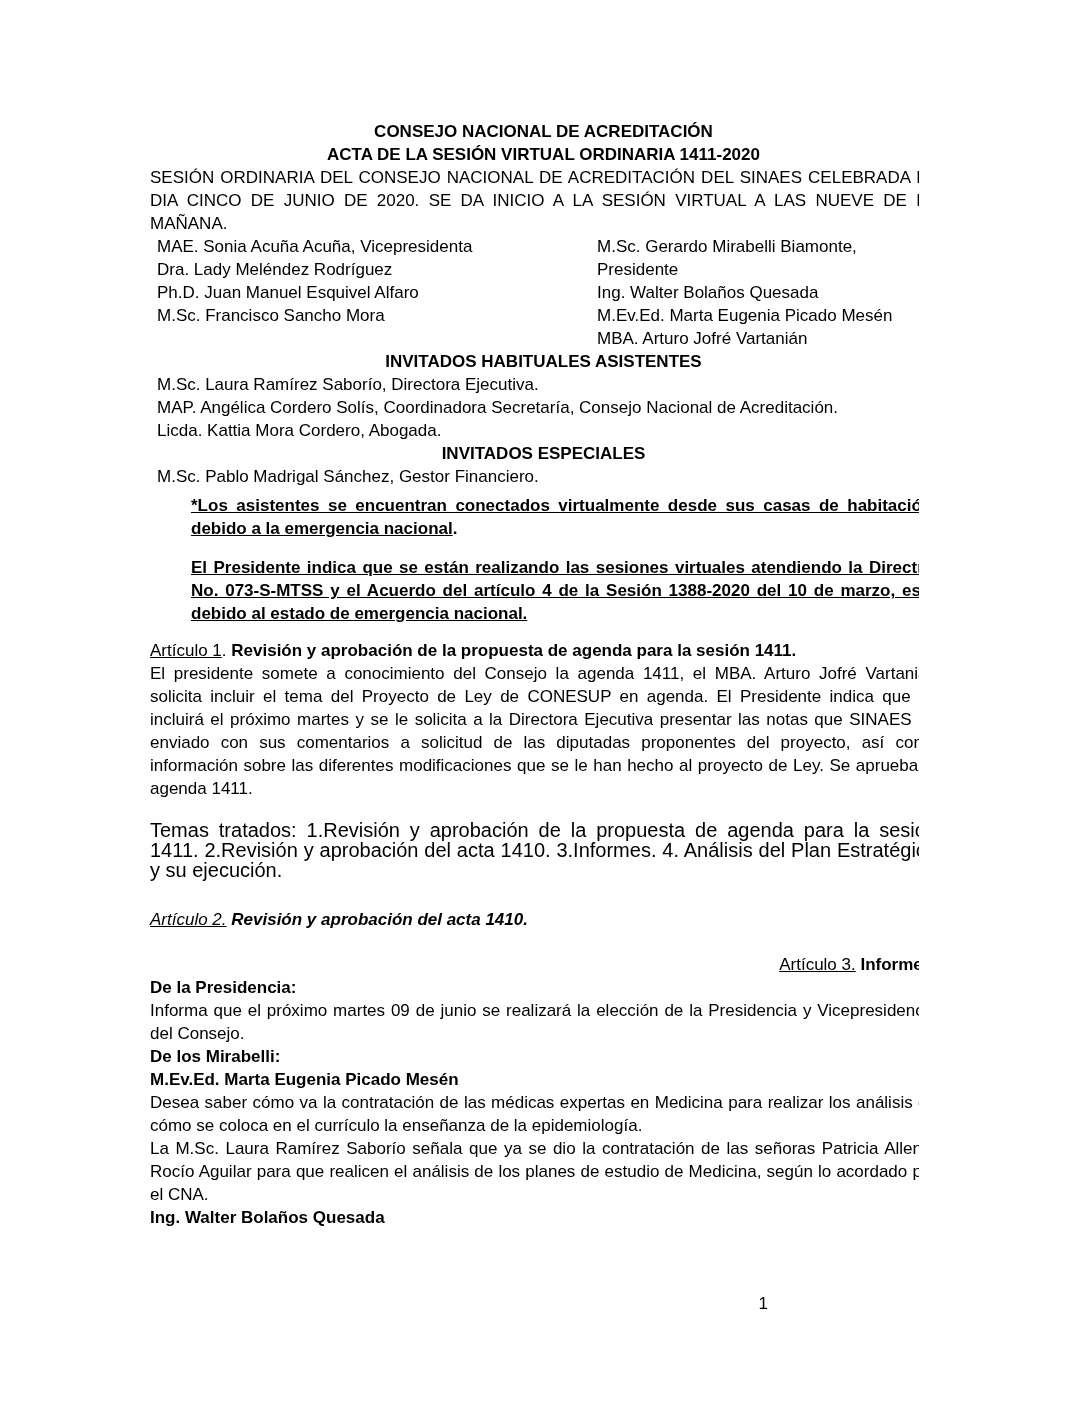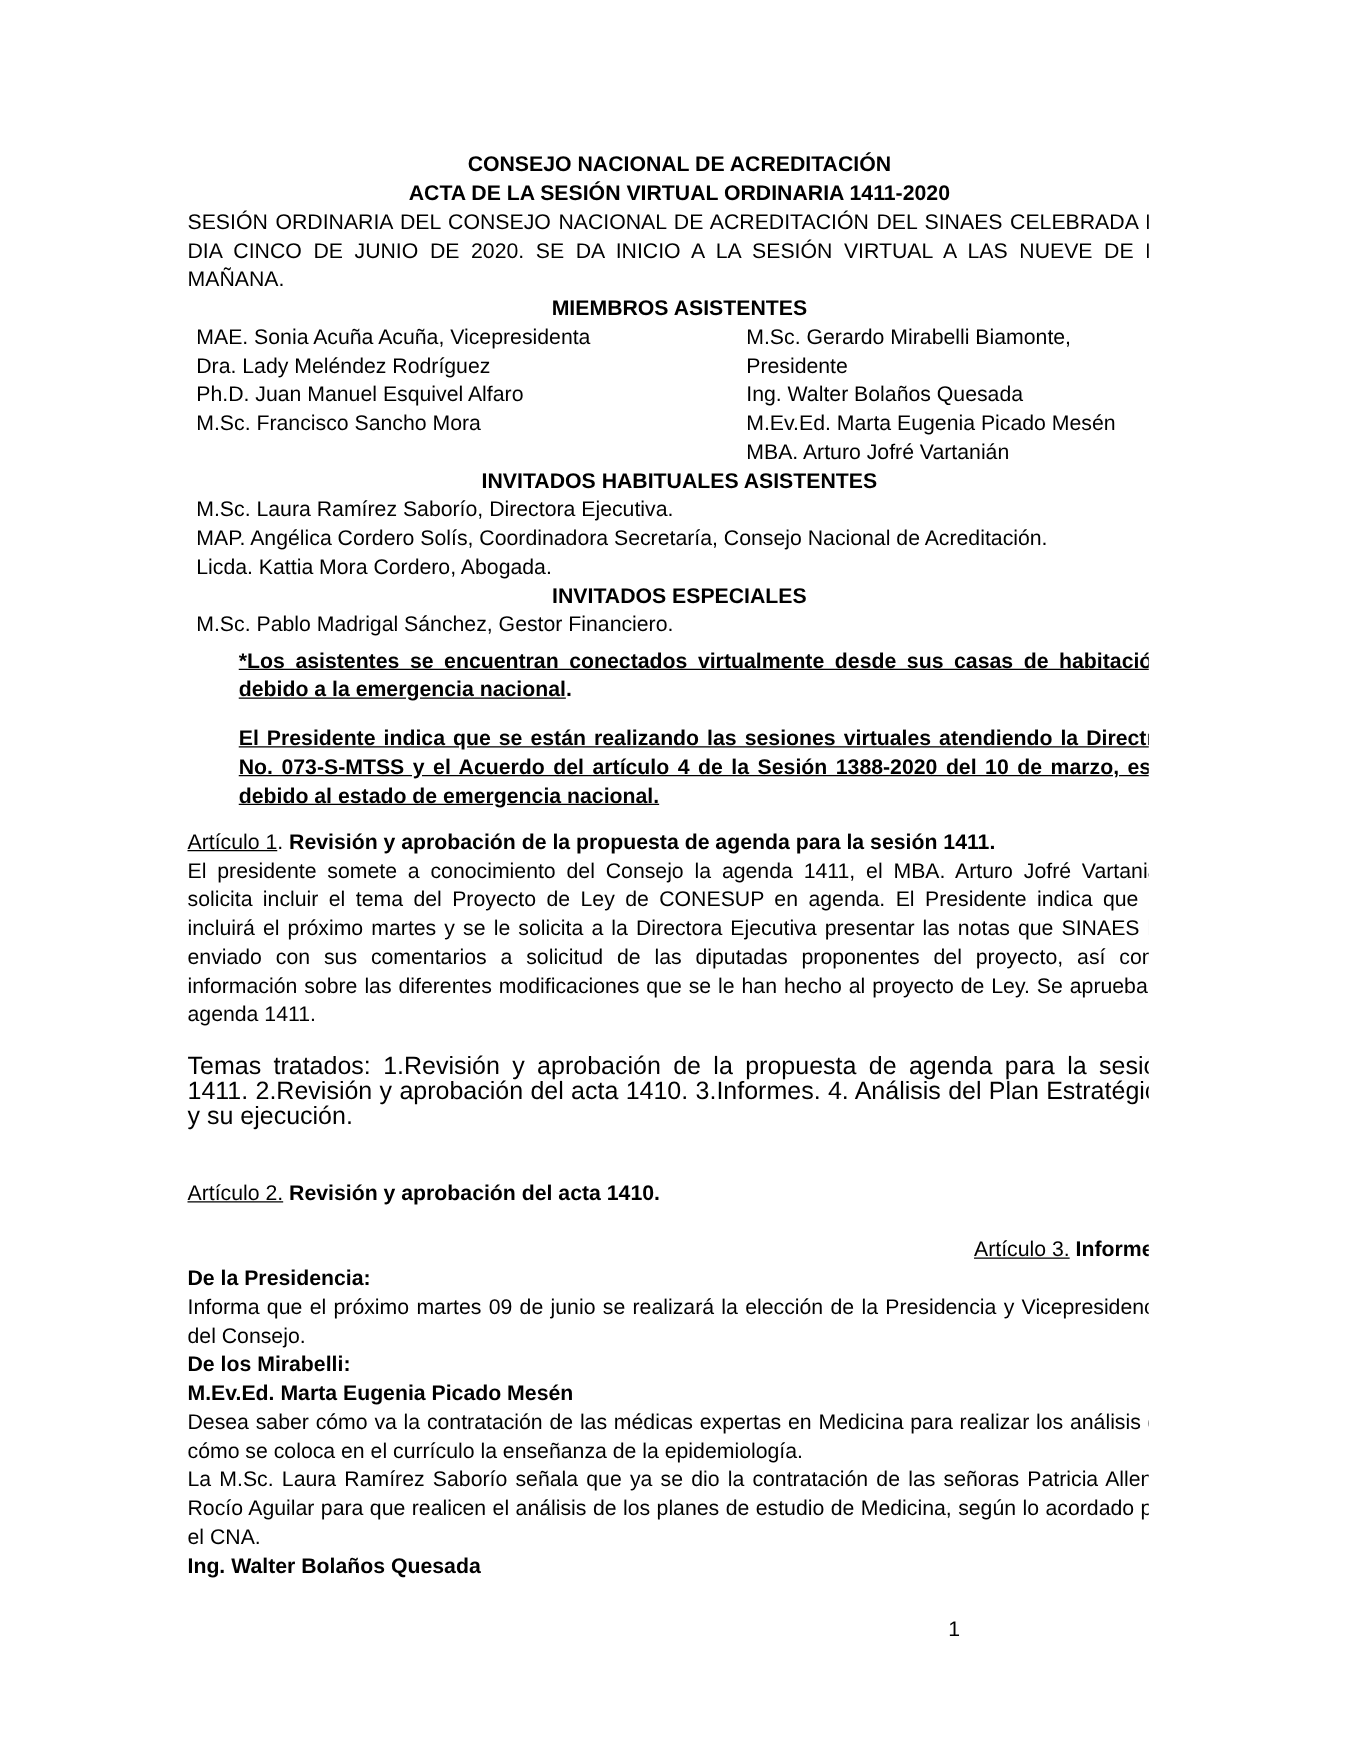--- a/index.html
+++ b/index.html
@@ -37,21 +37,21 @@
   .b { font-weight: 700; }
   .note1 { margin-top: 6px; }
   .note2 { margin-top: 16px; }
   .art1-head { margin-top: 14px; }
   .topics {
     margin-top: 20px;
     font-size: 20px;
     line-height: 20px;
     text-align: justify;
   }
-  .art2-head { margin-top: 40px; }
+  .art2-head { margin-top: 28px; font-style: italic; }
   .art3-head { margin-top: 22px; text-align: right; }
   .pagenum {
     position: absolute;
     top: 1292px;
     right: 151px;
     font-family: "Liberation Sans", sans-serif;
     font-size: 17px;
     line-height: 23px;
     color: #000000;
   }
@@ -60,21 +60,20 @@
 <body>
 
 <div class="page">
   <div class="content">
 
     <div class="center-bold">CONSEJO NACIONAL DE ACREDITACIÓN</div>
     <div class="center-bold">ACTA DE LA SESIÓN VIRTUAL ORDINARIA 1411-2020</div>
 
     <p class="just">SESIÓN ORDINARIA DEL CONSEJO NACIONAL DE ACREDITACIÓN DEL SINAES CELEBRADA EL DIA CINCO DE JUNIO DE 2020. SE DA INICIO A LA SESIÓN VIRTUAL A LAS NUEVE DE LA MAÑANA.</p>
 
-    <div class="center-bold">MIEMBROS ASISTENTES</div>
 
     <div class="cols">
       <div class="col-left indent">
         <div>MAE. Sonia Acuña Acuña, Vicepresidenta</div>
         <div>Dra. Lady Meléndez Rodríguez</div>
         <div>Ph.D. Juan Manuel Esquivel Alfaro</div>
         <div>M.Sc. Francisco Sancho Mora</div>
       </div>
       <div class="col-right">
         <div>M.Sc. Gerardo Mirabelli Biamonte, Presidente</div>

